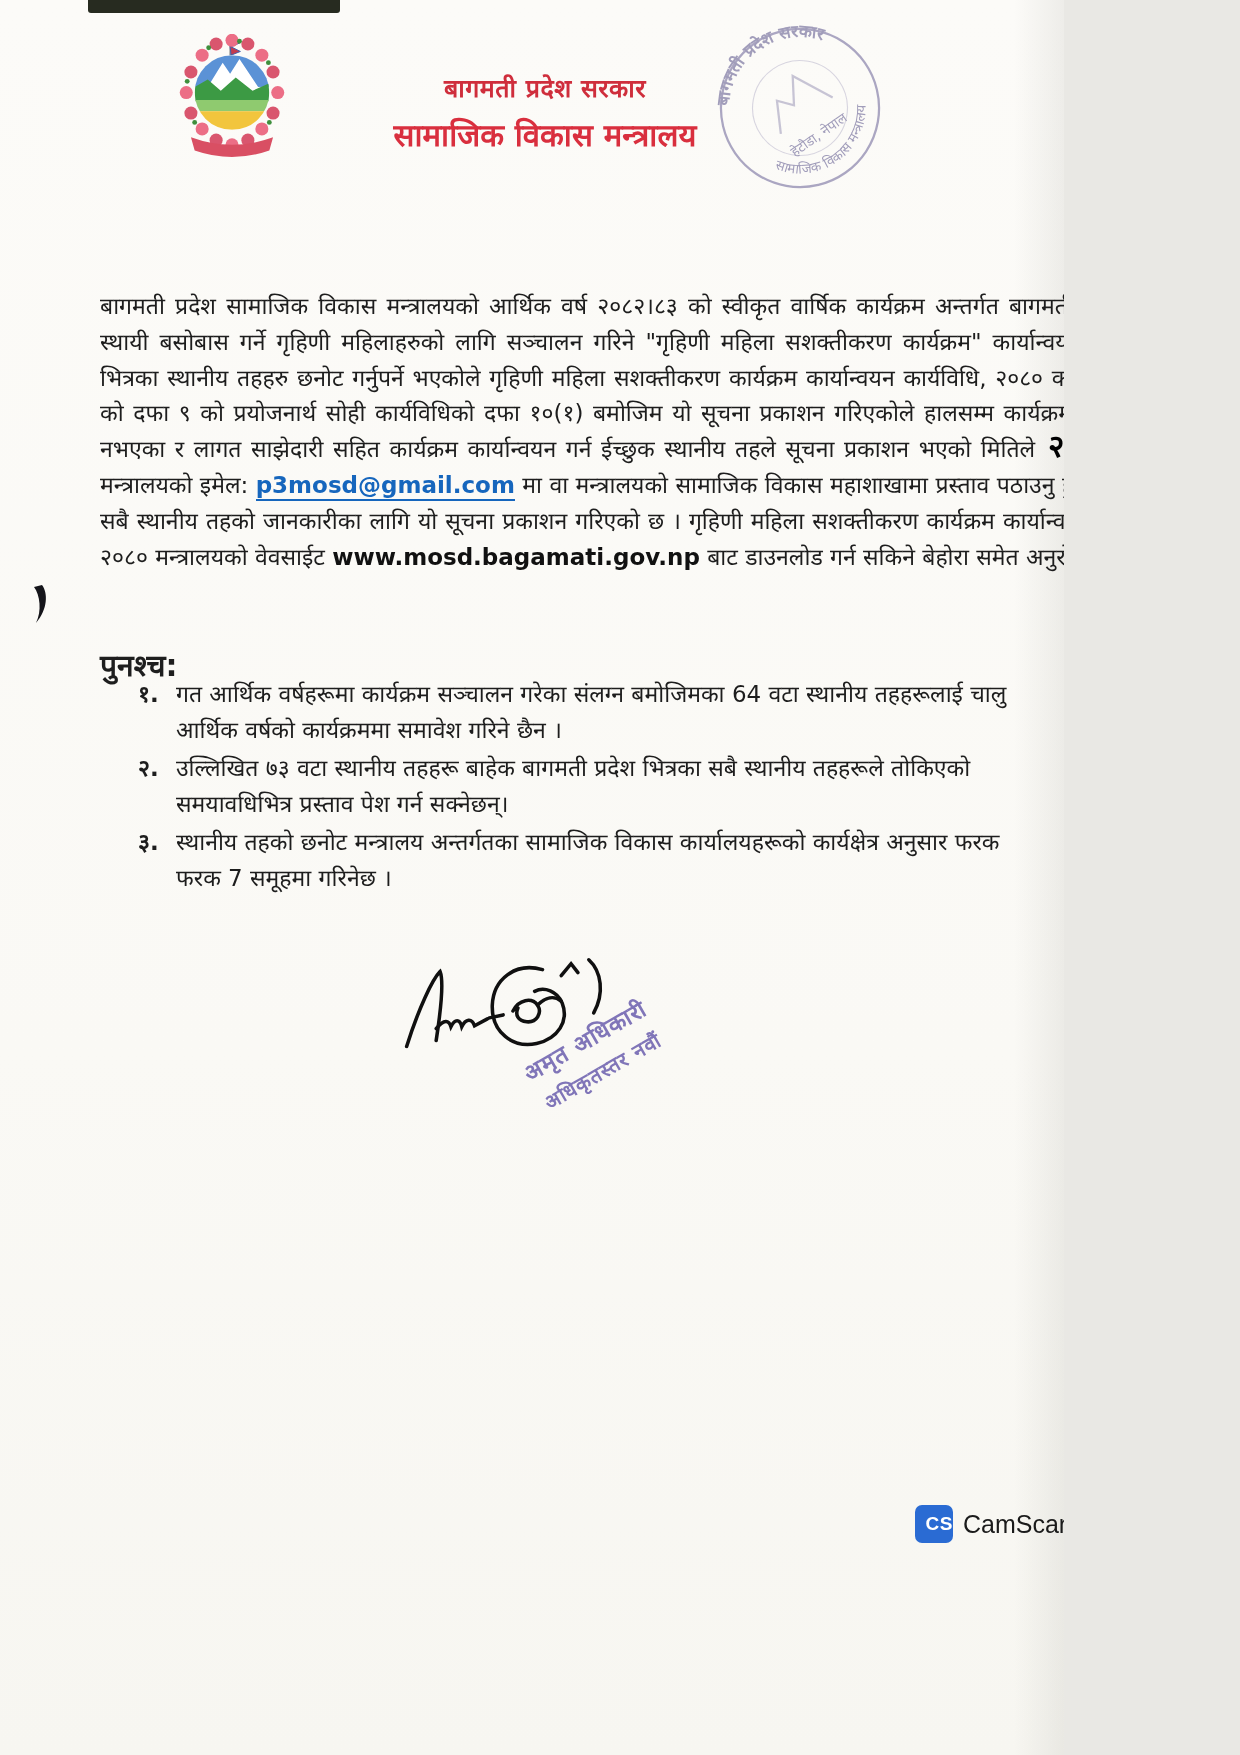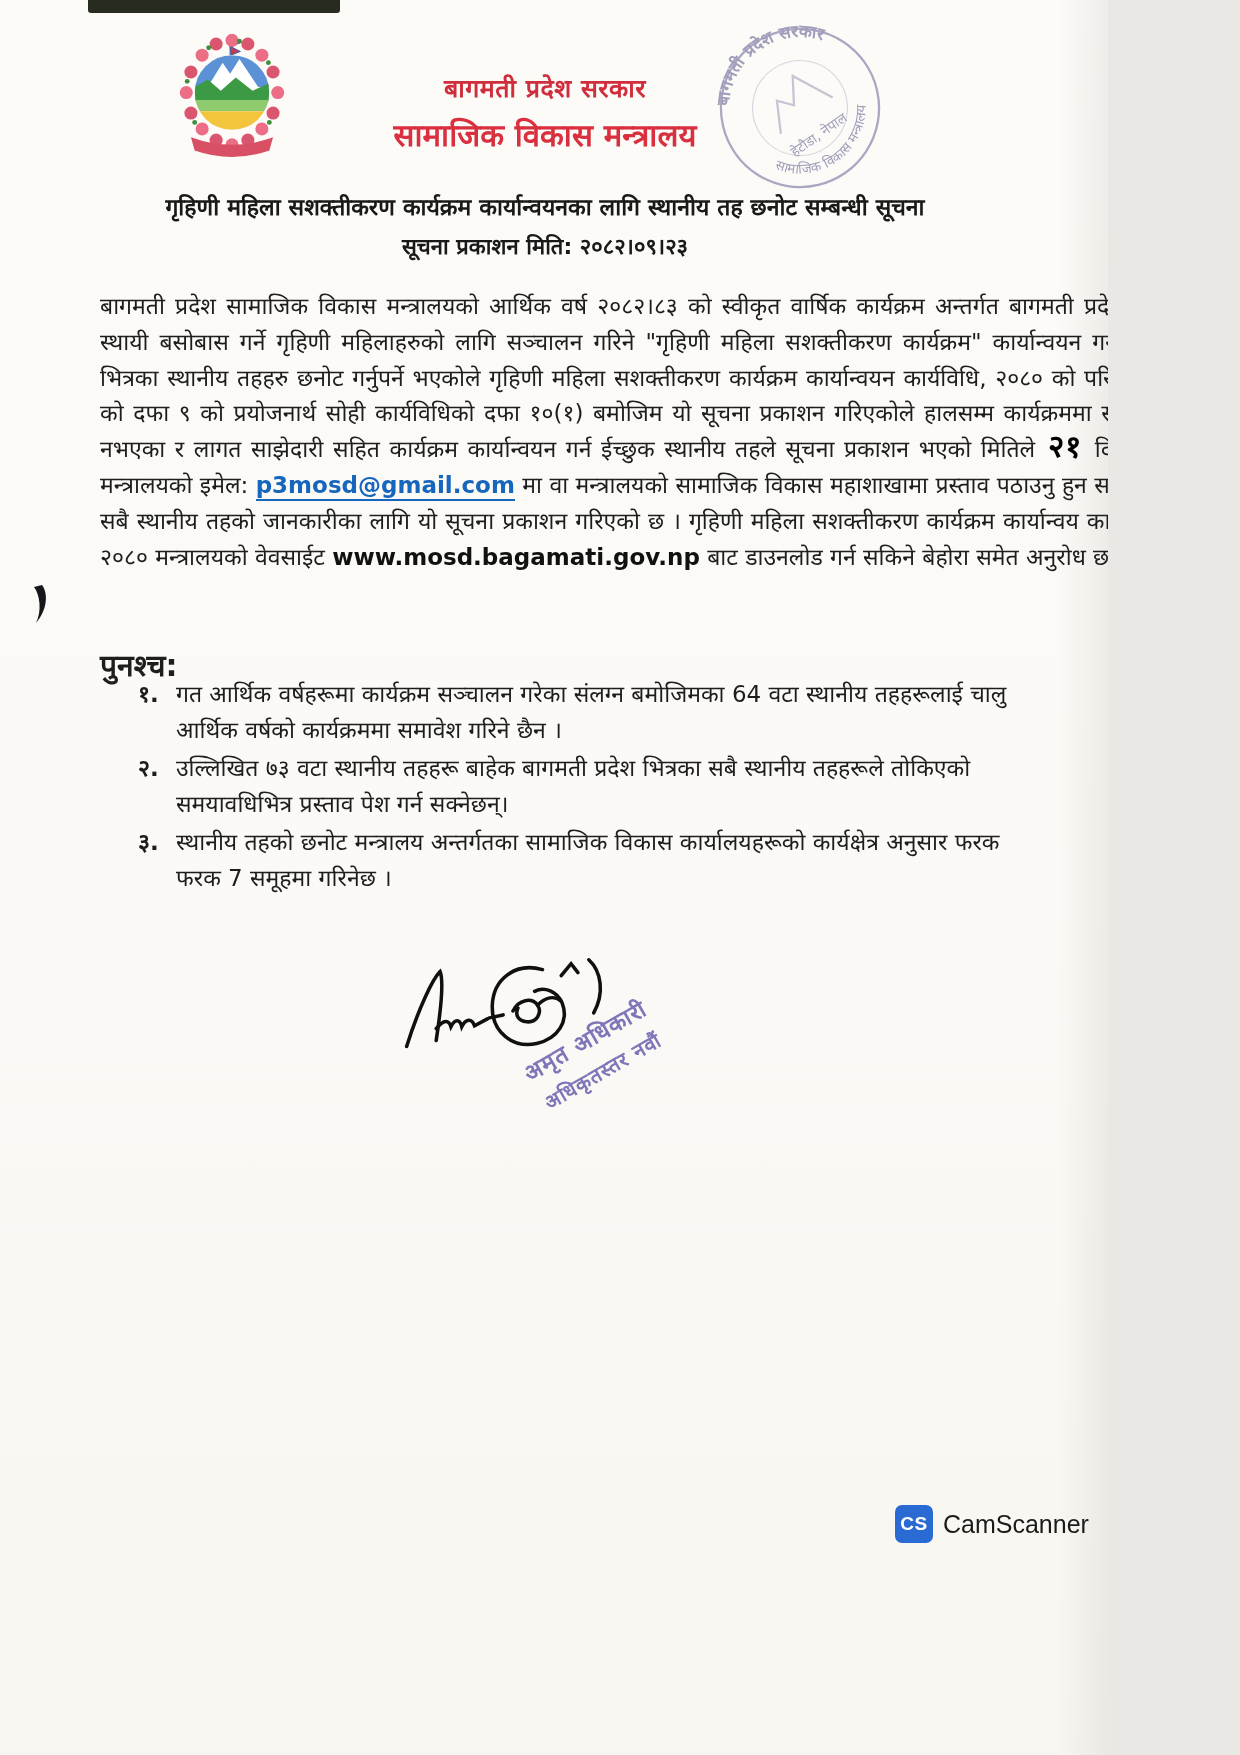--- a/index.html
+++ b/index.html
@@ -5,21 +5,20 @@
   html,body{margin:0;padding:0;}
   body{
     width:1240px;height:1755px;
     font-family:"DejaVu Sans","Liberation Sans",sans-serif;
     background:#e9e8e4;
   }
   .page{
     position:relative;width:1064px;height:1755px;overflow:hidden;
     background:linear-gradient(180deg,#fcfbf8 0%,#faf9f5 60%,#f7f6f1 100%);
     color:#1e1e1e;
-    padding-left:44px;
   }
   .right-shade{
     position:absolute;top:0;right:0;width:50px;height:100%;
     background:linear-gradient(to right,rgba(0,0,0,0),rgba(110,110,100,0.10));
     pointer-events:none;
   }
   .scan-strip{
     position:absolute;left:88px;top:0;width:252px;height:13px;
     background:#272b20;border-radius:0 0 3px 3px;
   }
@@ -73,23 +72,24 @@
   }
   .officer-name{font-size:23px;font-weight:700;letter-spacing:1px;}
   .officer-title{font-size:20px;font-weight:600;margin-top:6px;letter-spacing:1px;}
   .edge-mark{position:absolute;left:28px;top:583px;width:22px;height:44px;}
   .camscanner{
     position:absolute;left:895px;top:1504px;height:40px;
     display:flex;align-items:center;gap:10px;
   }
   .cs-badge{
     width:38px;height:38px;border-radius:7px;background:#2a6bd3;
-    display:flex;align-items:center;justify-content:center;
+    display:flex;align-items:center;justify-content:flex-end;
     color:#fff;font-weight:700;font-size:19px;letter-spacing:0.5px;
     font-family:"Liberation Sans",sans-serif;
+    margin-left:20px;
   }
   .cs-text{
     font-size:25px;color:#1b1b1b;font-weight:500;
     font-family:"Liberation Sans",sans-serif;
   }
 </style>
 </head>
 <body>
 
 <div class="page">
@@ -161,24 +161,20 @@
           <textPath href="#arcT" startOffset="50%" text-anchor="middle">बागमती प्रदेश सरकार</textPath>
         </text>
         <text font-size="12" fill="#6e6898">
           <textPath href="#arcB" startOffset="50%" text-anchor="middle">सामाजिक विकास मन्त्रालय</textPath>
         </text>
         <text x="85" y="118" text-anchor="middle" font-size="12" fill="#6e6898">हेटौडा, नेपाल</text>
       </g>
     </svg>
   </div>
 
-  <div class="title-block">
-    <div class="title-line1">गृहिणी महिला सशक्तीकरण कार्यक्रम कार्यान्वयनका लागि स्थानीय तह छनोट सम्बन्धी सूचना</div>
-    <div class="title-line2">सूचना प्रकाशन मिति: २०८२।०९।२३</div>
-  </div>
 
   <p class="body-para">
     <span>बागमती प्रदेश सामाजिक विकास मन्त्रालयको आर्थिक वर्ष २०८२।८३ को स्वीकृत वार्षिक कार्यक्रम अन्तर्गत बागमती प्रदेश भित्र स्थायी बसोबास गर्ने गृहिणी महिलाहरुको लागि सञ्चालन गरिने "गृहिणी महिला सशक्तीकरण कार्यक्रम" कार्यान्वयन गर्न प्रदेश भित्रका स्थानीय तहहरु छनोट गर्नुपर्ने भएकोले गृहिणी महिला सशक्तीकरण कार्यक्रम कार्यान्वयन कार्यविधि, २०८० को परिच्छेद ३ को दफा ९ को प्रयोजनार्थ सोही कार्यविधिको दफा १०(१) बमोजिम यो सूचना प्रकाशन गरिएकोले हालसम्म कार्यक्रममा सहभागी नभएका र लागत साझेदारी सहित कार्यक्रम कार्यान्वयन गर्न ईच्छुक स्थानीय तहले सूचना प्रकाशन भएको मितिले</span>
     <span class="handwritten">२१</span>
     <span>दिन भित्र मन्त्रालयको इमेल:</span>
     <span class="email-text">p3mosd@gmail.com</span>
     <span>मा वा मन्त्रालयको सामाजिक विकास महाशाखामा प्रस्ताव पठाउनु हुन सम्बन्धित सबै स्थानीय तहको जानकारीका लागि यो सूचना प्रकाशन गरिएको छ । गृहिणी महिला सशक्तीकरण कार्यक्रम कार्यान्वय कार्यविधि, २०८० मन्त्रालयको वेवसाईट</span>
     <span class="website-text">www.mosd.bagamati.gov.np</span>
     <span>बाट डाउनलोड गर्न सकिने बेहोरा समेत अनुरोध छ।</span>
   </p>

